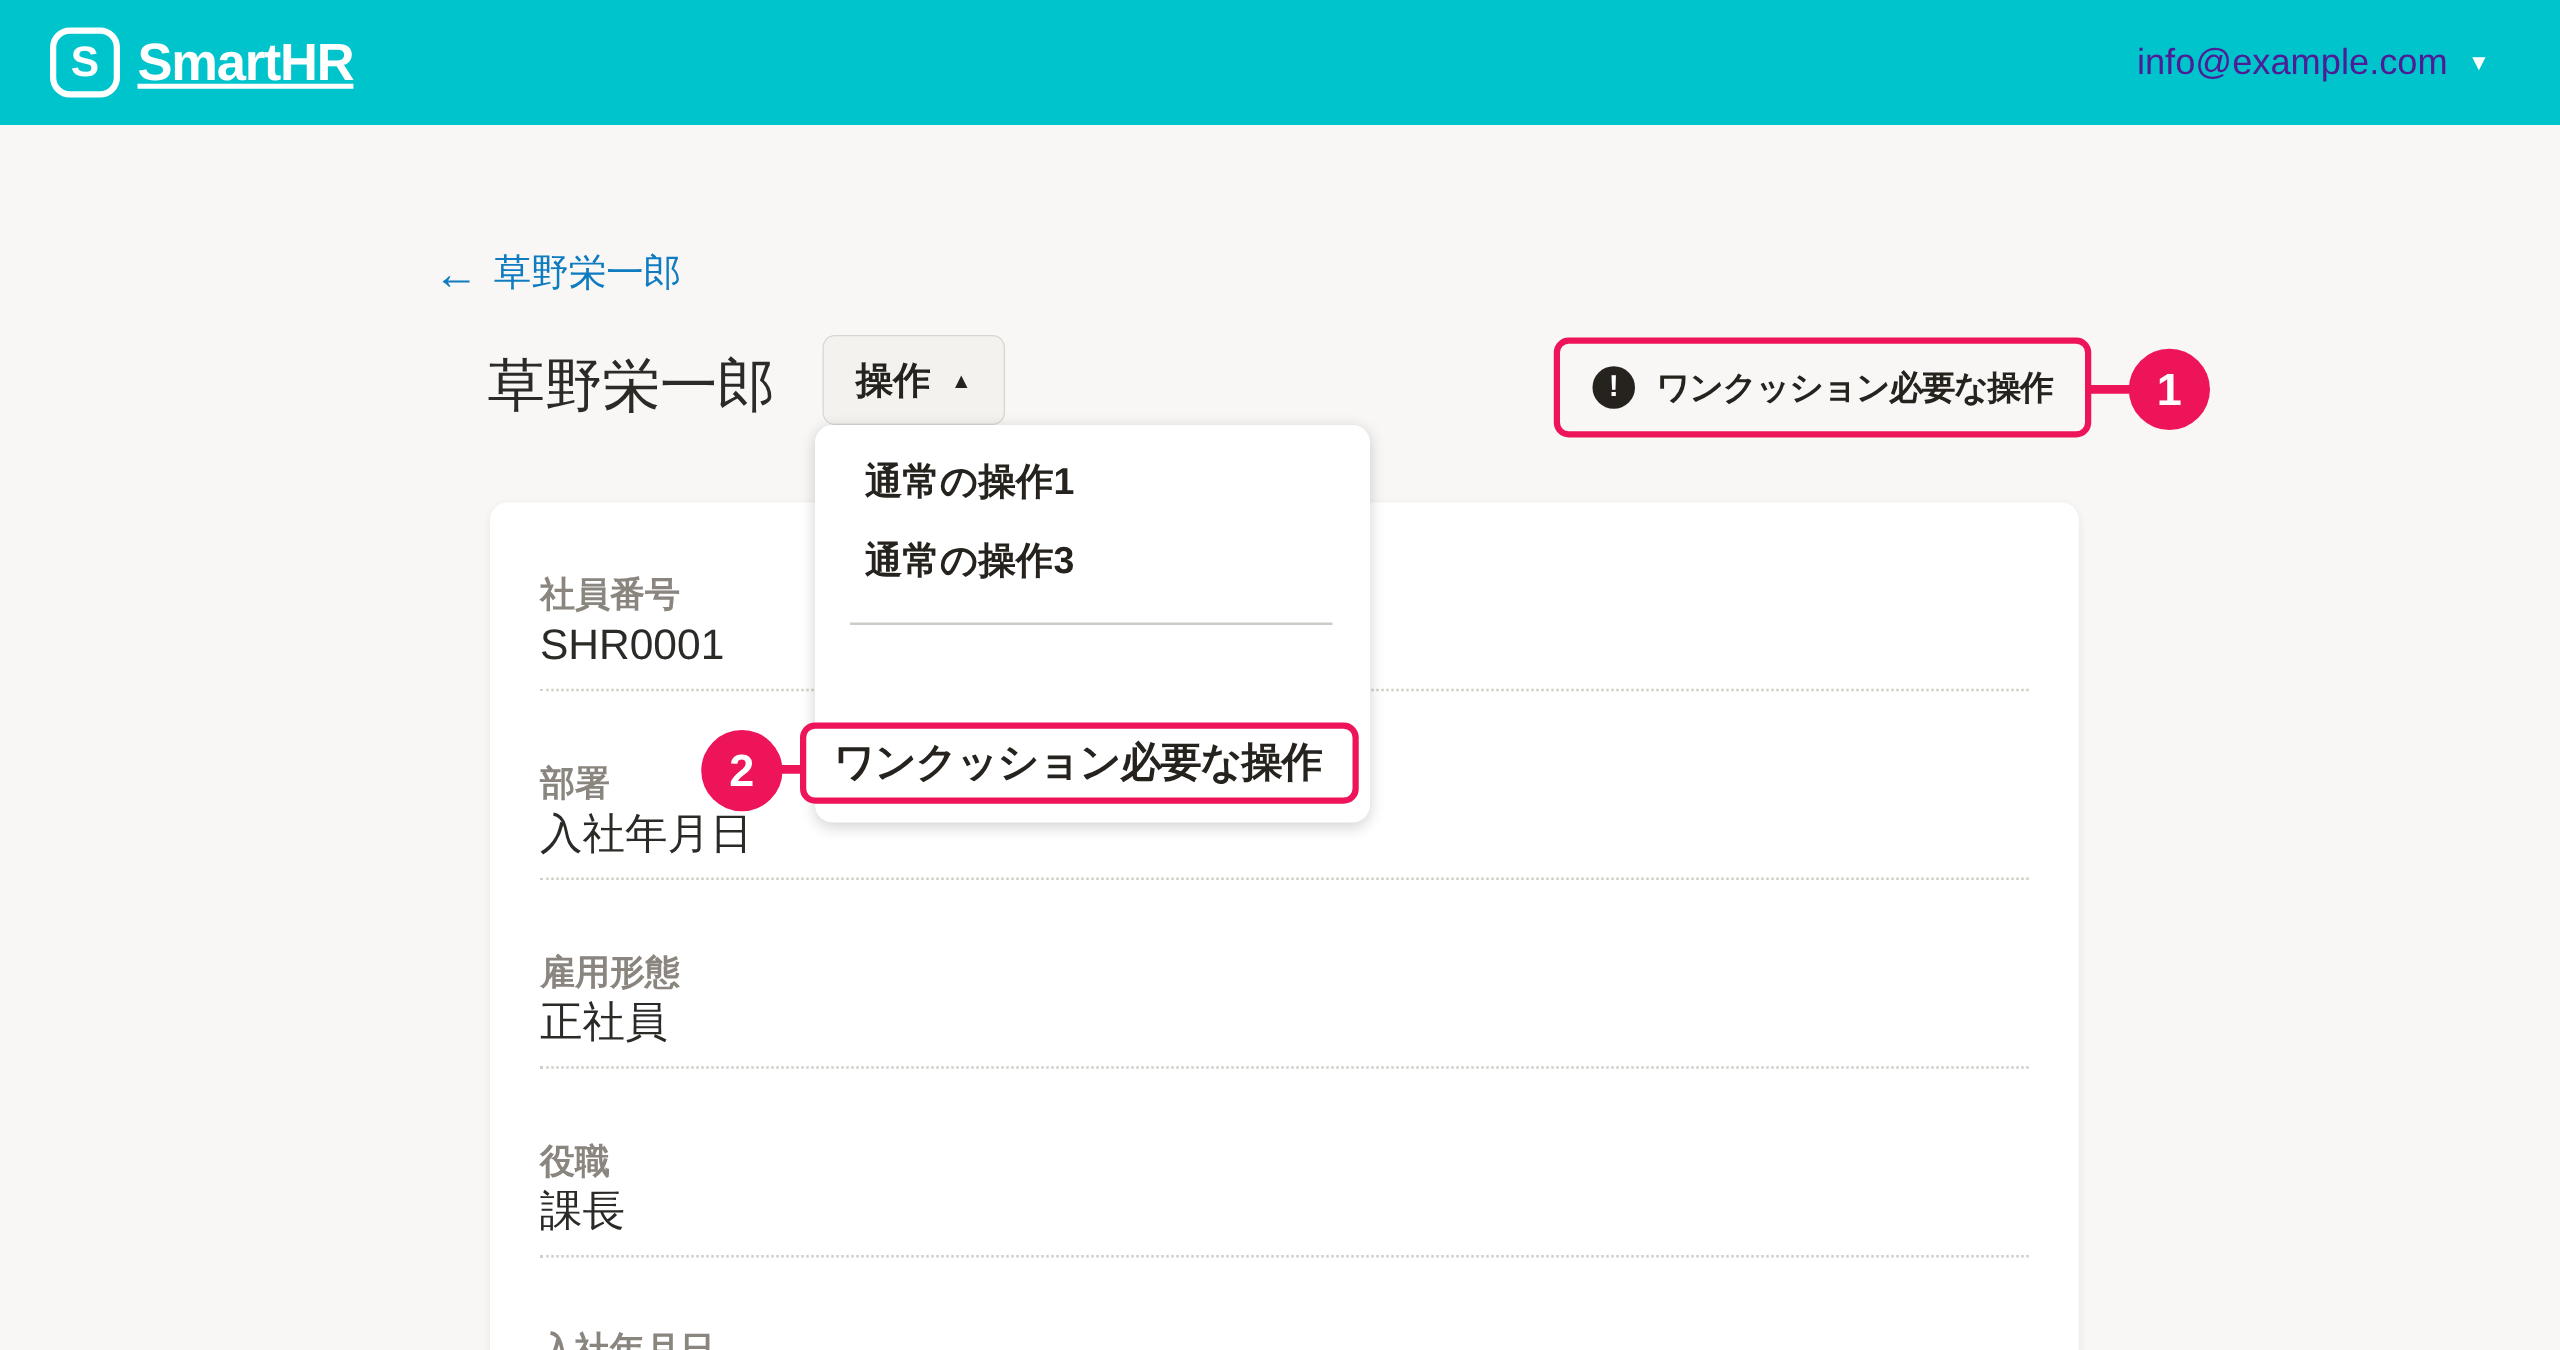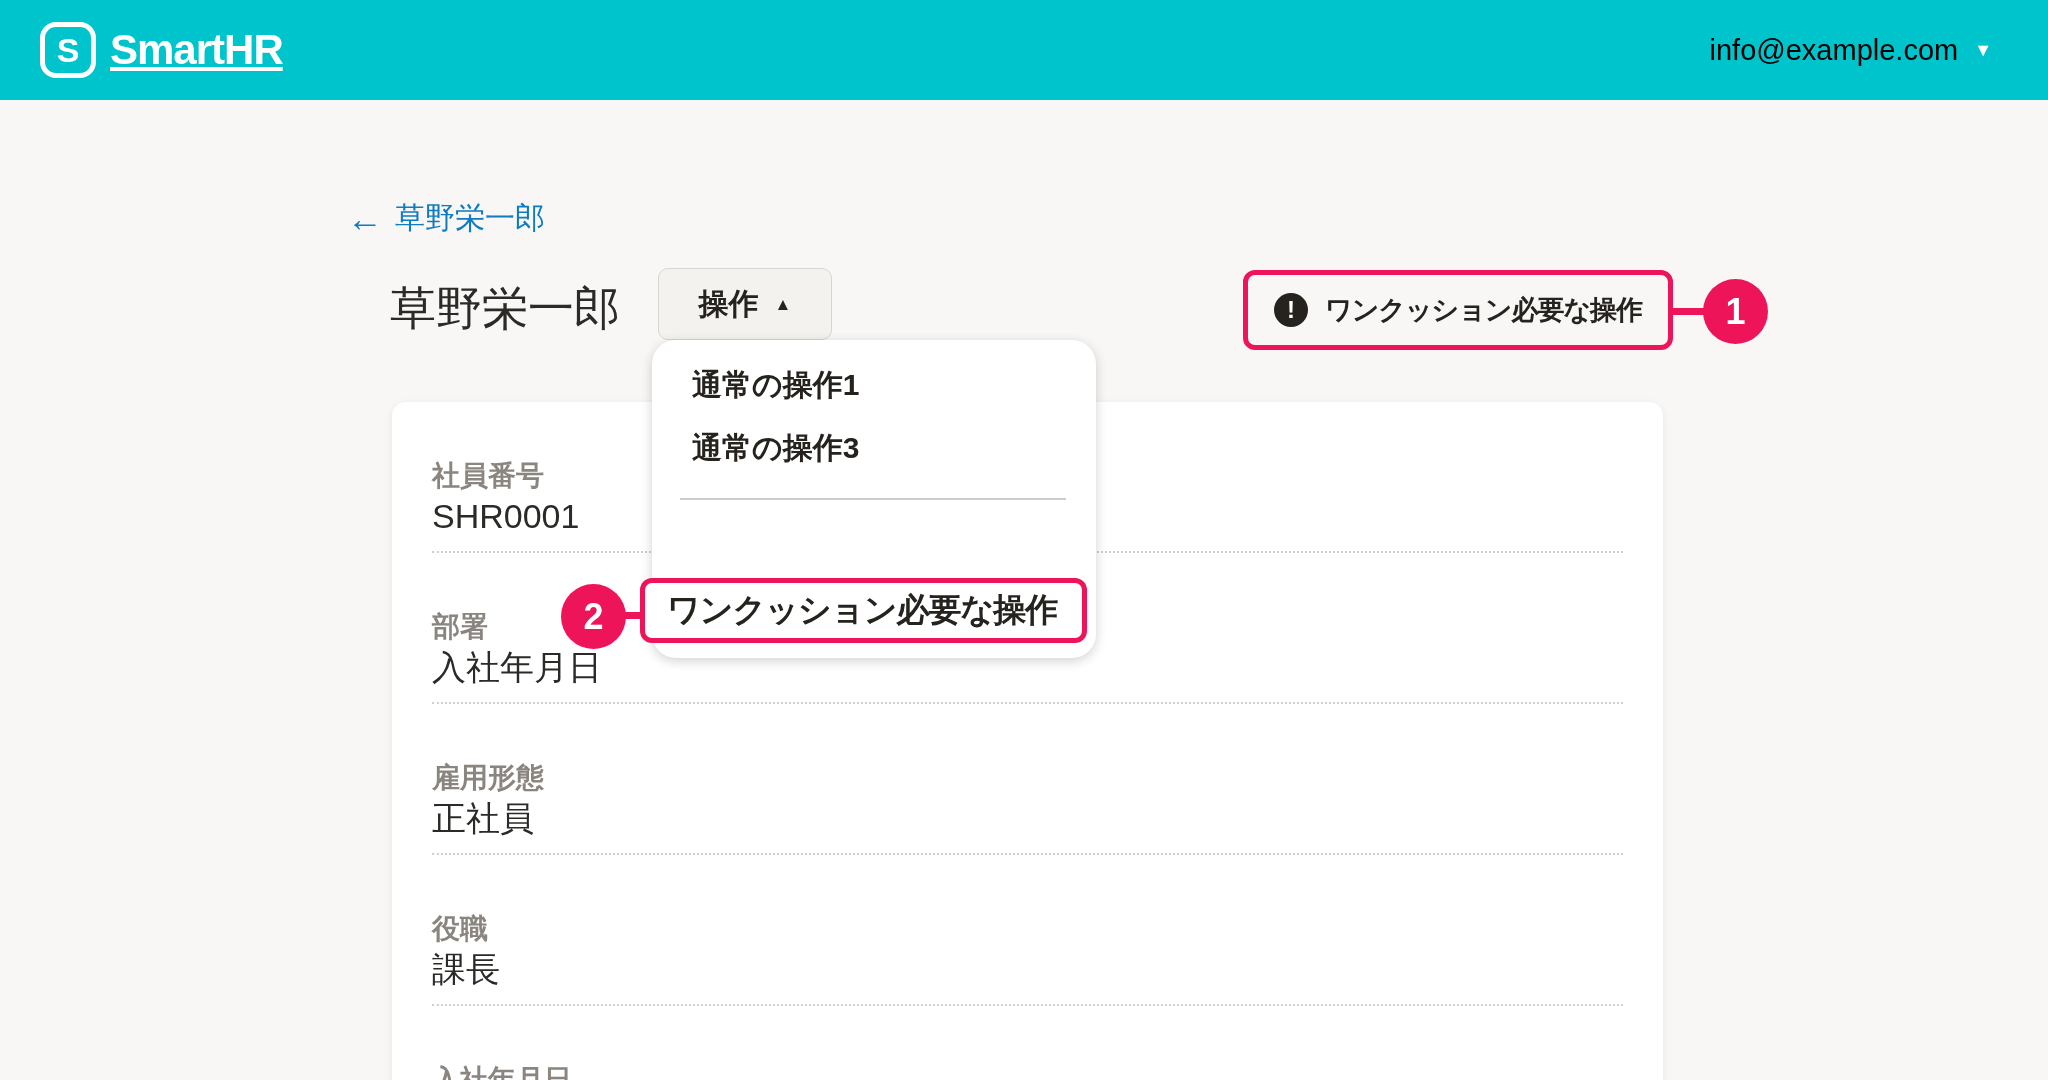--- a/index.html
+++ b/index.html
@@ -10,32 +10,32 @@
   
   .app-header { position:absolute; left:0; top:0; width:2048px; height:100px;
     background:#00c4cc; display:flex; align-items:center; padding:0 56px 0 40px; z-index:20; }
   .logo { display:flex; align-items:center; gap:14px; cursor:pointer; }
   .logo-mark { width:56px; height:56px; border:5px solid #ffffff; border-radius:16px;
     display:flex; align-items:center; justify-content:center; }
   .logo-mark span { color:#ffffff; font-size:34px; font-weight:bold; line-height:1; }
   .logo-text { color:#ffffff; font-size:42px; font-weight:bold; letter-spacing:-1px;text-decoration:underline; }
   .header-spacer { flex:1; }
   .account { display:flex; align-items:center; gap:16px; cursor:pointer; }
-  .account-email { color:#000000; font-size:29px; }
+  .account-email { color:#4c1d95; font-size:29px; }
   .caret-down { color:#ffffff; font-size:18px; line-height:1; }
 
   
   .back-link { position:absolute; left:347px; top:198px; display:flex; align-items:center;
     gap:12px; color:#0f7cc0; font-size:30px; cursor:pointer; z-index:2; }
   .back-arrow { font-size:36px; font-weight:bold; line-height:1; }
 
   
   .employee-name { position:absolute; left:390px; top:278px; font-size:46px;
     font-weight:400; color:#2b2a27; z-index:2; }
-  .action-button { position:absolute; left:658px; top:268px; width:174px; height:72px;
+  .action-button { position:absolute; left:658px; top:268px; width:146px; height:72px;
     background:#f3f2ef; border:1px solid #d8d5d0; border-radius:10px;
     display:flex; align-items:center; justify-content:center; gap:16px;
     font-size:30px; font-weight:bold; color:#26231f; cursor:pointer; z-index:4; }
   .caret-up { font-size:17px; line-height:1; color:#26231f; }
 
   
   .callout-box-1 { position:absolute; left:1243px; top:270px; width:430px; height:80px;
     border:5px solid #ee145a; border-radius:12px; display:flex; align-items:center;
     padding:0 20px 0 26px; z-index:6; }
   .excl-icon { width:34px; height:34px; border-radius:50%; background:#26231f; color:#ffffff;
@@ -48,21 +48,21 @@
   .badge { position:absolute; width:65px; height:65px; border-radius:50%; background:#ee145a;
     color:#ffffff; font-size:36px; font-weight:bold; display:flex; align-items:center;
     justify-content:center; z-index:7; }
   .badge-1 { left:1703px; top:279px; }
   .badge-2 { left:561px; top:584px; }
   .connector-2 { position:absolute; left:620px; top:612px; width:24px; height:7px;
     background:#ee145a; z-index:6; }
 
   
   .dropdown { position:absolute; left:652px; top:340px; width:444px; height:318px;
-    background:#ffffff; border-radius:24px; box-shadow:0 3px 12px rgba(0,0,0,0.18);
+    background:#ffffff; border-radius:14px; box-shadow:0 3px 12px rgba(0,0,0,0.18);
     padding-top:14px; z-index:5; }
   .menu-item { height:63px; display:flex; align-items:center; padding-left:40px;
     font-size:30px; font-weight:bold; color:#26231f; cursor:pointer; }
   .menu-divider { border-top:2px solid #cfccc7; margin:18px 30px 0 28px; }
   .caution-item { position:absolute; left:-12px; top:238px; width:447px; height:65px;
     background:#ffffff; border:5px solid #ee145a; border-radius:12px;
     display:flex; align-items:center; padding-left:22px; font-size:33px; font-weight:bold;
     color:#26231f; letter-spacing:-1px; cursor:pointer; white-space:nowrap; }
 
   

